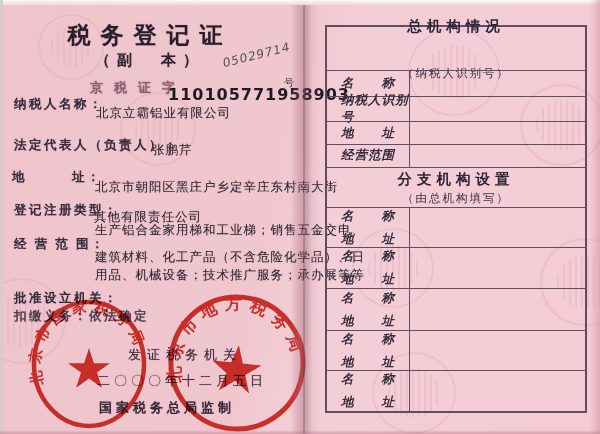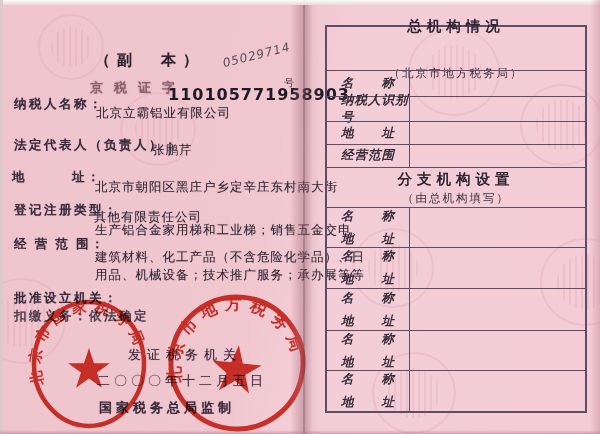--- a/index.html
+++ b/index.html
@@ -55,20 +55,21 @@
 
   <div class="wm" style="left:38px;top:14px;width:62px;height:62px;"></div>
   <div class="wm" style="left:120px;top:92px;width:72px;height:70px;"></div>
   <div class="wm" style="left:-22px;top:278px;width:84px;height:82px;"></div>
   <div class="wm" style="left:408px;top:28px;width:88px;height:84px;"></div>
   <div class="wm" style="left:520px;top:84px;width:80px;height:78px;"></div>
   <div class="wm" style="left:352px;top:228px;width:78px;height:76px;"></div>
   <div class="wm" style="left:540px;top:238px;width:86px;height:84px;"></div>
   <div class="wm" style="left:372px;top:352px;width:80px;height:78px;"></div>
 
+  <div class="t title" style="left:10px;top:20px;width:280px;text-align:center;">税务登记证</div>
   <div class="t subtitle" style="left:10px;top:51px;width:280px;text-align:center;">（副　本）</div>
   <div class="t handwrite" style="left:222px;top:48px;">05029714</div>
 
   <div class="t serial-prefix" style="left:90px;top:79px;">京税证字</div>
   <div class="t serial-number" style="left:168px;top:85px;">110105771958903</div>
   <div class="t serial-suffix" style="left:284px;top:76px;">号</div>
 
   <div class="t lbl" style="left:14px;top:96px;">纳税人名称：</div>
   <div class="t val" style="left:96px;top:105px;">北京立霸铝业有限公司</div>
 
@@ -114,21 +115,21 @@
       <path fill="#cf2a1e" transform="translate(0,8) scale(1.18)" d="M0,-22 L4.94,-6.8 L20.9,-6.8 L7.99,2.6 L12.9,17.8 L0,8.4 L-12.9,17.8 L-7.99,2.6 L-20.9,-6.8 L-4.94,-6.8 Z"></path>
     </g>
   </svg>
 
   <div class="spine"></div>
   <div class="crease"></div>
 
   <div class="rtable">
     <div class="rrow rhead" style="height:43px;">
       <div class="h1">总机构情况</div>
-      <div class="h2">（北京市地方税务局）</div>
+      <div class="h2">（纳税人识别号）</div>
     </div>
     <div class="rrow" style="height:27px;">
       <div class="labcell">
           <span class="lab">名　　称</span>
         </div>
       <div class="valcell"></div>
     </div>
     <div class="rrow" style="height:25px;">
       <div class="labcell">
           <span class="lab">纳税人识别号</span>

